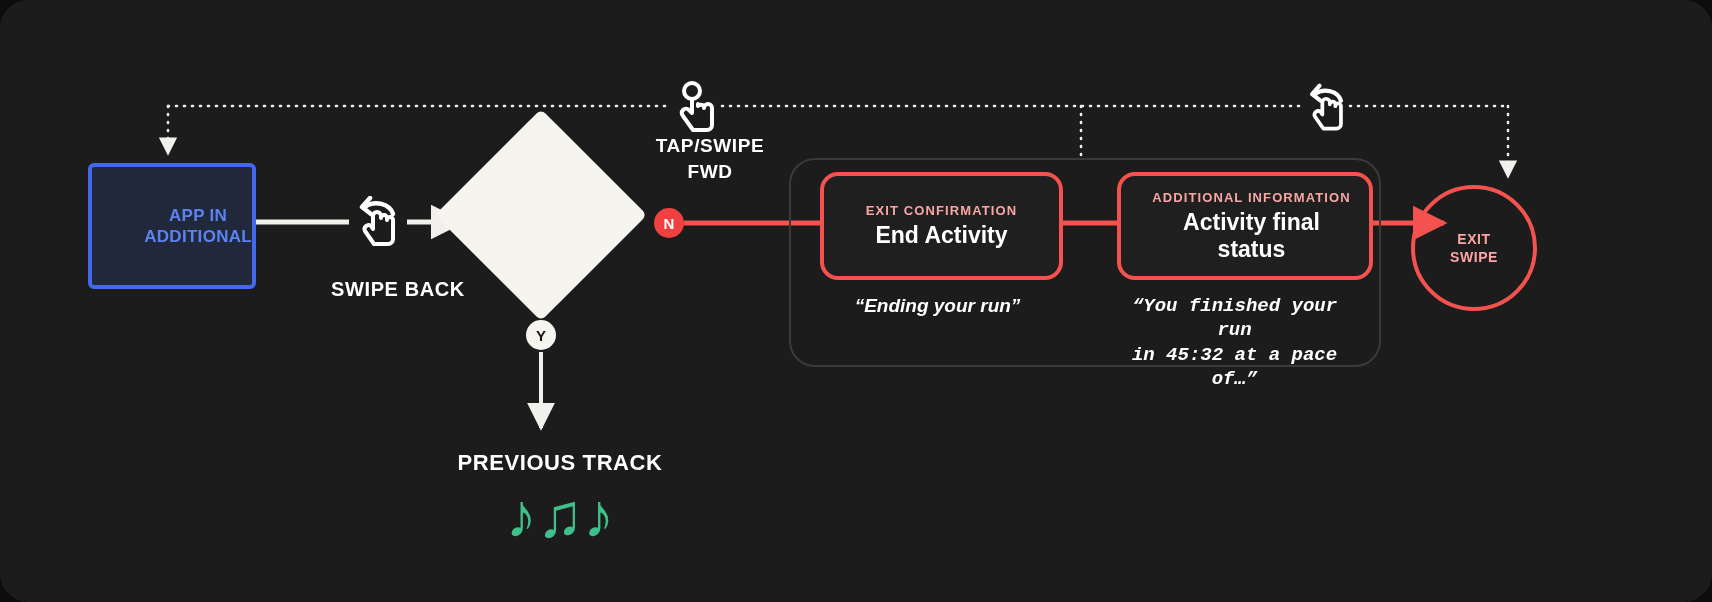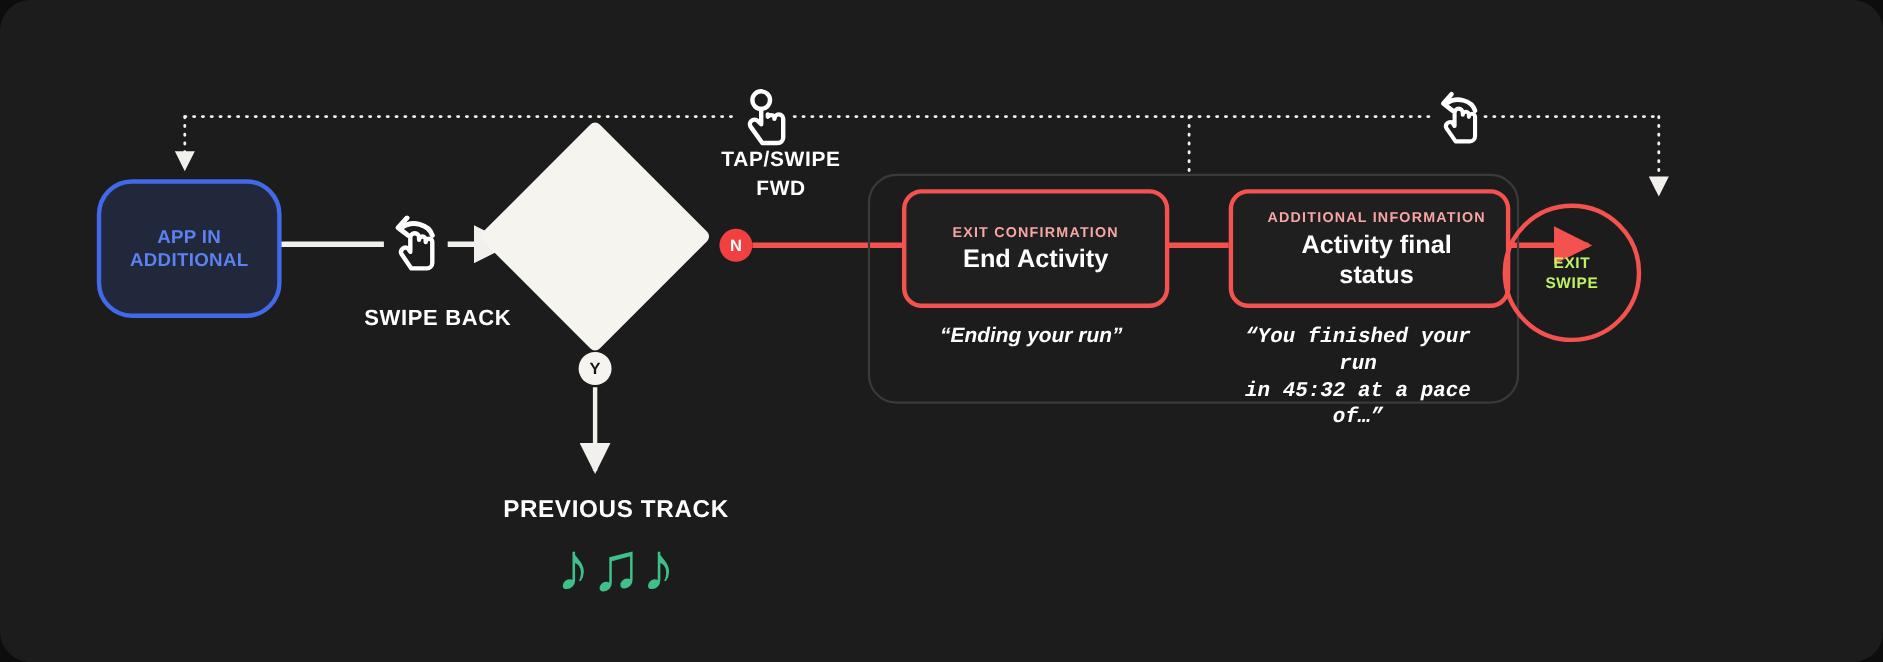--- a/index.html
+++ b/index.html
@@ -2,22 +2,22 @@
 <html><head>
 <meta charset="utf-8">
 <style>
   html,body{margin:0;padding:0;background:#0d0d0d;}
   body{width:1712px;height:602px;overflow:hidden;font-family:"Liberation Sans",sans-serif;}
   #stage{position:relative;width:1712px;height:602px;background:#1c1c1c;border-radius:28px;overflow:hidden;}
   .abs{position:absolute;}
 
   
   #app-box{left:88px;top:163px;width:160px;height:118px;background:#22283c;
-           border:4px solid #4169e8;border-radius:32px;
-           display:flex;align-items:center;justify-content:center;text-align:center;}
+           border:4px solid #4169e8;border-radius:6px;
+           display:flex;align-items:center;justify-content:flex-end;text-align:center;}
   #app-box .lbl{color:#5b82f0;font-weight:bold;font-size:17px;line-height:1.25;letter-spacing:.3px;}
 
   
   #diamond{left:466px;top:140px;width:150px;height:150px;background:#f6f4ef;
            transform:rotate(45deg);border-radius:6px;}
   #diamond-label{left:466px;top:140px;width:150px;height:150px;display:flex;
            align-items:center;justify-content:center;color:#161616;font-weight:bold;font-size:18px;}
 
   
   .node-circ{width:30px;height:30px;border-radius:50%;display:flex;align-items:center;
@@ -34,23 +34,23 @@
   .card-kicker{color:#f7a6a3;font-weight:bold;font-size:13px;letter-spacing:1.1px;margin-bottom:4px;}
   .card-title{color:#ffffff;font-weight:bold;font-size:23px;line-height:1.14;}
   #card-exit{left:820px;top:172px;width:235px;}
   #card-info{left:1117px;top:172px;width:235px;padding-left:13px;}
 
   .quote{color:#ffffff;font-weight:bold;font-style:italic;font-size:19px;text-align:center;line-height:1.28;}
   #quote-exit{left:820px;top:294px;width:235px;}
   #quote-info{left:1112px;top:294px;width:245px;font-family:Liberation Mono, monospace;}
 
   
-  #earcon{left:1366px;top:185px;width:118px;height:118px;border:4px solid #f4524f;border-radius:50%;
+  #earcon{left:1411px;top:185px;width:118px;height:118px;border:4px solid #f4524f;border-radius:50%;
           display:flex;align-items:center;justify-content:center;text-align:center;
-          color:#bef264;font-weight:bold;font-size:14px;line-height:1.3;letter-spacing:.6px;}
+          color:#fca5a5;font-weight:bold;font-size:14px;line-height:1.3;letter-spacing:.6px;}
 
   
   .cap{color:#ffffff;font-weight:bold;letter-spacing:.6px;text-align:center;}
   #lbl-swipe-back{left:278px;top:278px;width:240px;font-size:20px;}
   #lbl-tap-swipe{left:610px;top:133px;width:200px;font-size:19px;line-height:1.35;}
   #lbl-prev-track{left:400px;top:450px;width:320px;font-size:22px;}
 
   
   #music-notes{left:470px;top:485px;width:180px;text-align:center;color:#3fc08a;font-size:62px;line-height:1;}
 

